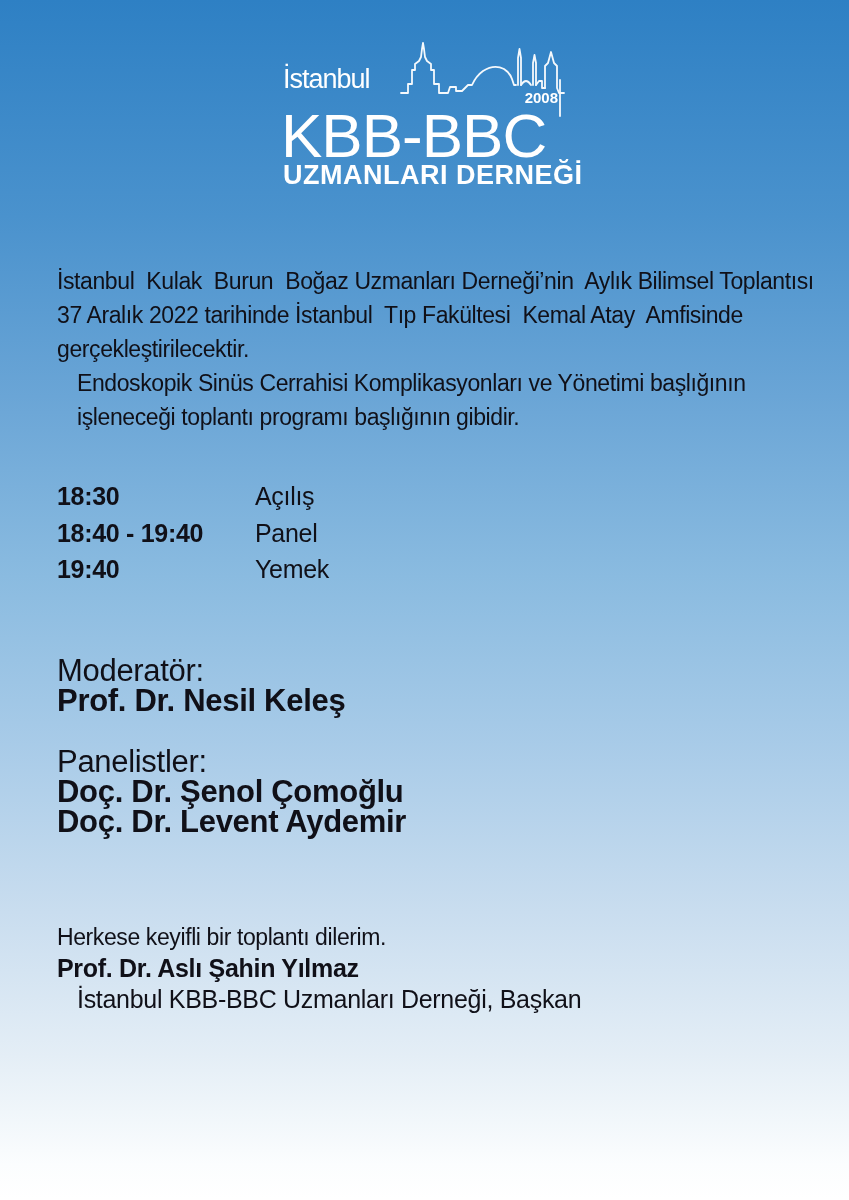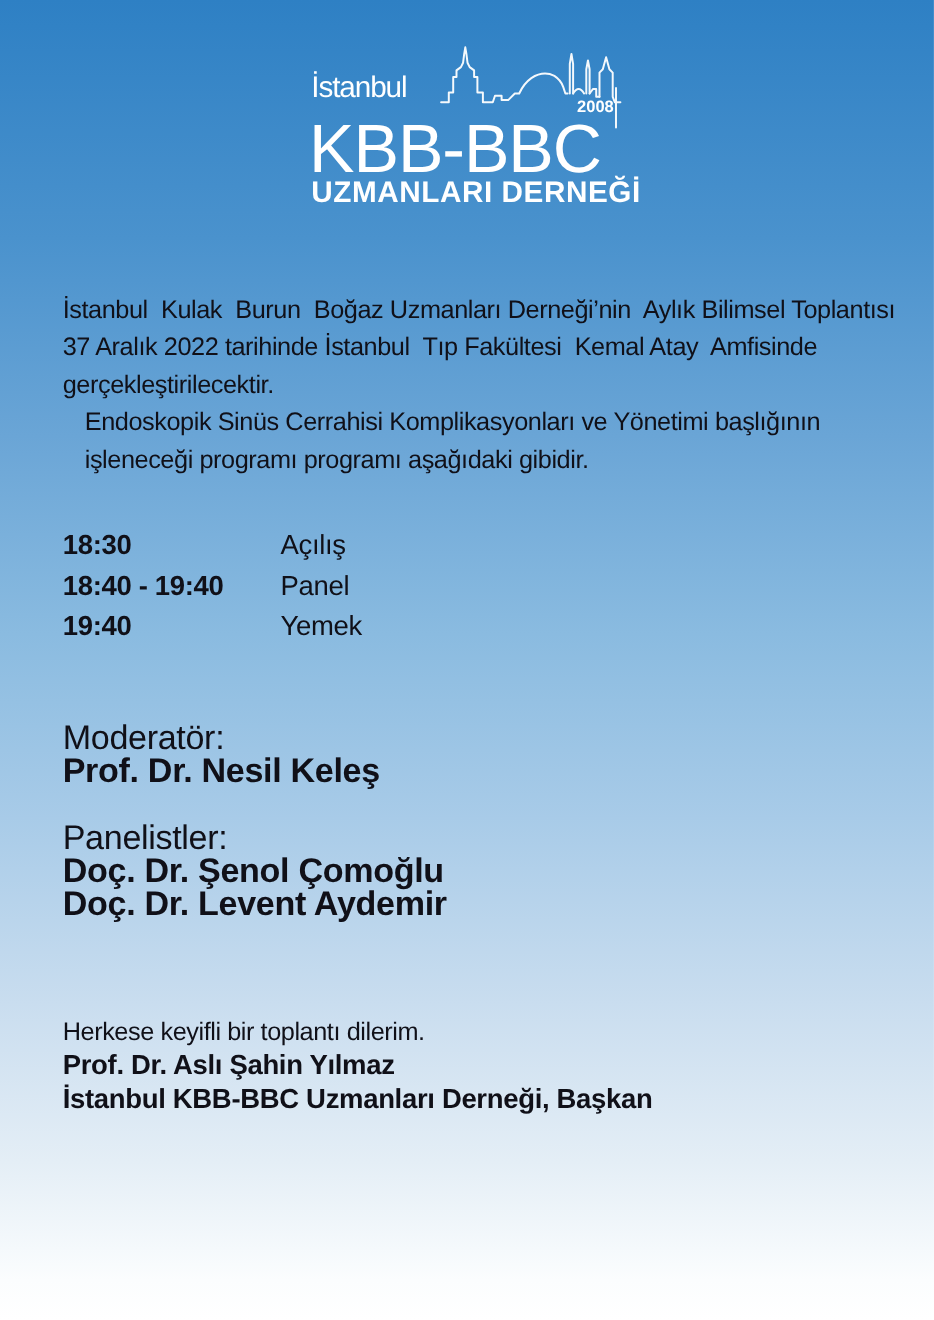--- a/index.html
+++ b/index.html
@@ -58,21 +58,21 @@
   .people { left: 57px; font-size: 31px; line-height: 30px; letter-spacing: -0.3px; }
   .moderator { top: 656px; }
   .panelists { top: 747px; }
   .people .heading { font-weight: 400; }
   .people .name { font-weight: 700; }
 
   .closing { left: 57px; top: 899px; font-size: 23px; letter-spacing: -0.4px; line-height: 30px; }
 
   .signature { left: 57px; top: 953px; font-size: 25px; line-height: 31px; letter-spacing: -0.3px; }
   .signature .name { font-weight: 700; }
-  .signature .title { font-weight: 700; }
+  .signature .title { font-weight: 400; margin-left: 20px; }
 </style>
 </head>
 <body>
 
 <div class="page">
 
   <header>
     <svg class="skyline abs" width="170" height="100" viewBox="0 0 170 100" aria-hidden="true">
       <g fill="none" stroke="#ffffff" stroke-width="1.8" stroke-linejoin="round" stroke-linecap="round" opacity="0.95">
         <path d="M3 57 L10 57 L10 48 L14 48 L14 34 L17 34 L17 28 L21 25 L23 21 L24 13 L25 7 L26 13 L27 21 L29 25 L33 28 L33 34 L36 34 L36 48 L41 48 L41 57 L50 57 L52 51 L58 51 L58 55 L64 55 L70 49 L74 49 Q78 40 85 35 Q96 28 106 33 Q112 37 114 43 L116 49 L118 49"></path>
@@ -91,21 +91,21 @@
   </header>
 
   <section class="abs intro">
     <div class="line">İstanbul  Kulak  Burun  Boğaz Uzmanları Derneği’nin  Aylık Bilimsel Toplantısı</div>
     <div class="line">37 Aralık 2022 tarihinde İstanbul  Tıp Fakültesi  Kemal Atay  Amfisinde</div>
     <div class="line">gerçekleştirilecektir.</div>
   </section>
 
   <section class="abs topic">
     <div class="line">Endoskopik Sinüs Cerrahisi Komplikasyonları ve Yönetimi başlığının</div>
-    <div class="line">işleneceği programı programı aşağıdaki gibidir.</div>
+    <div class="line">işleneceği toplantı programı başlığının gibidir.</div>
   </section>
 
   <section class="abs schedule">
     <div class="row">
       <span class="time">18:30</span>
       <span class="slot">Açılış</span>
     </div>
     <div class="row">
       <span class="time">18:40 - 19:40</span>
       <span class="slot">Panel</span>

